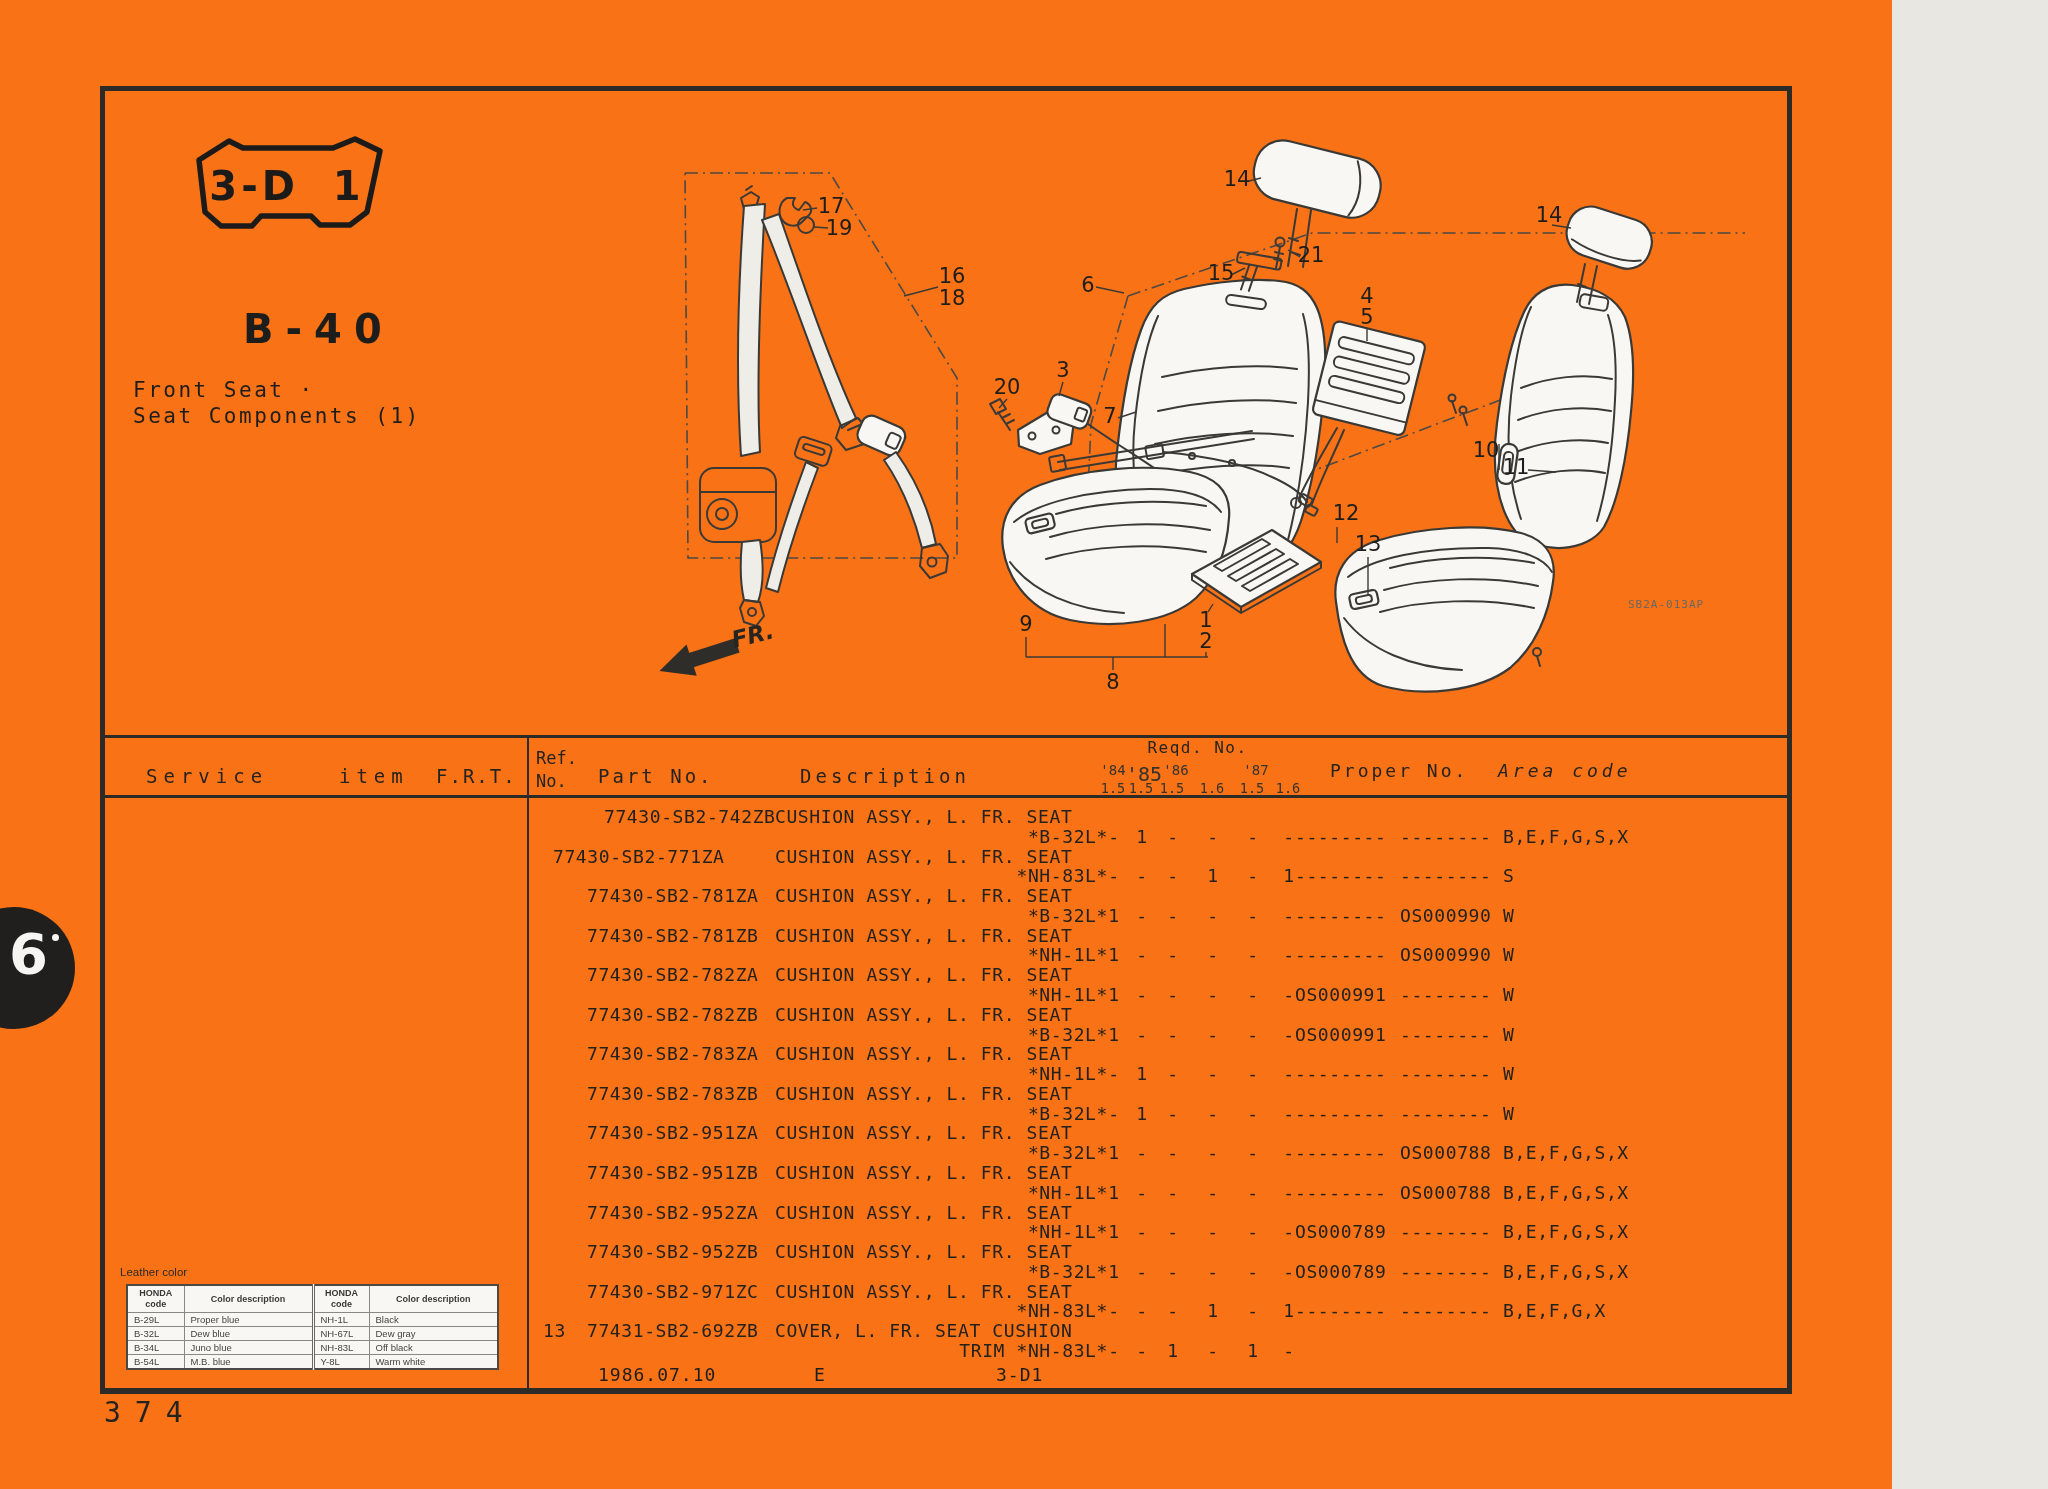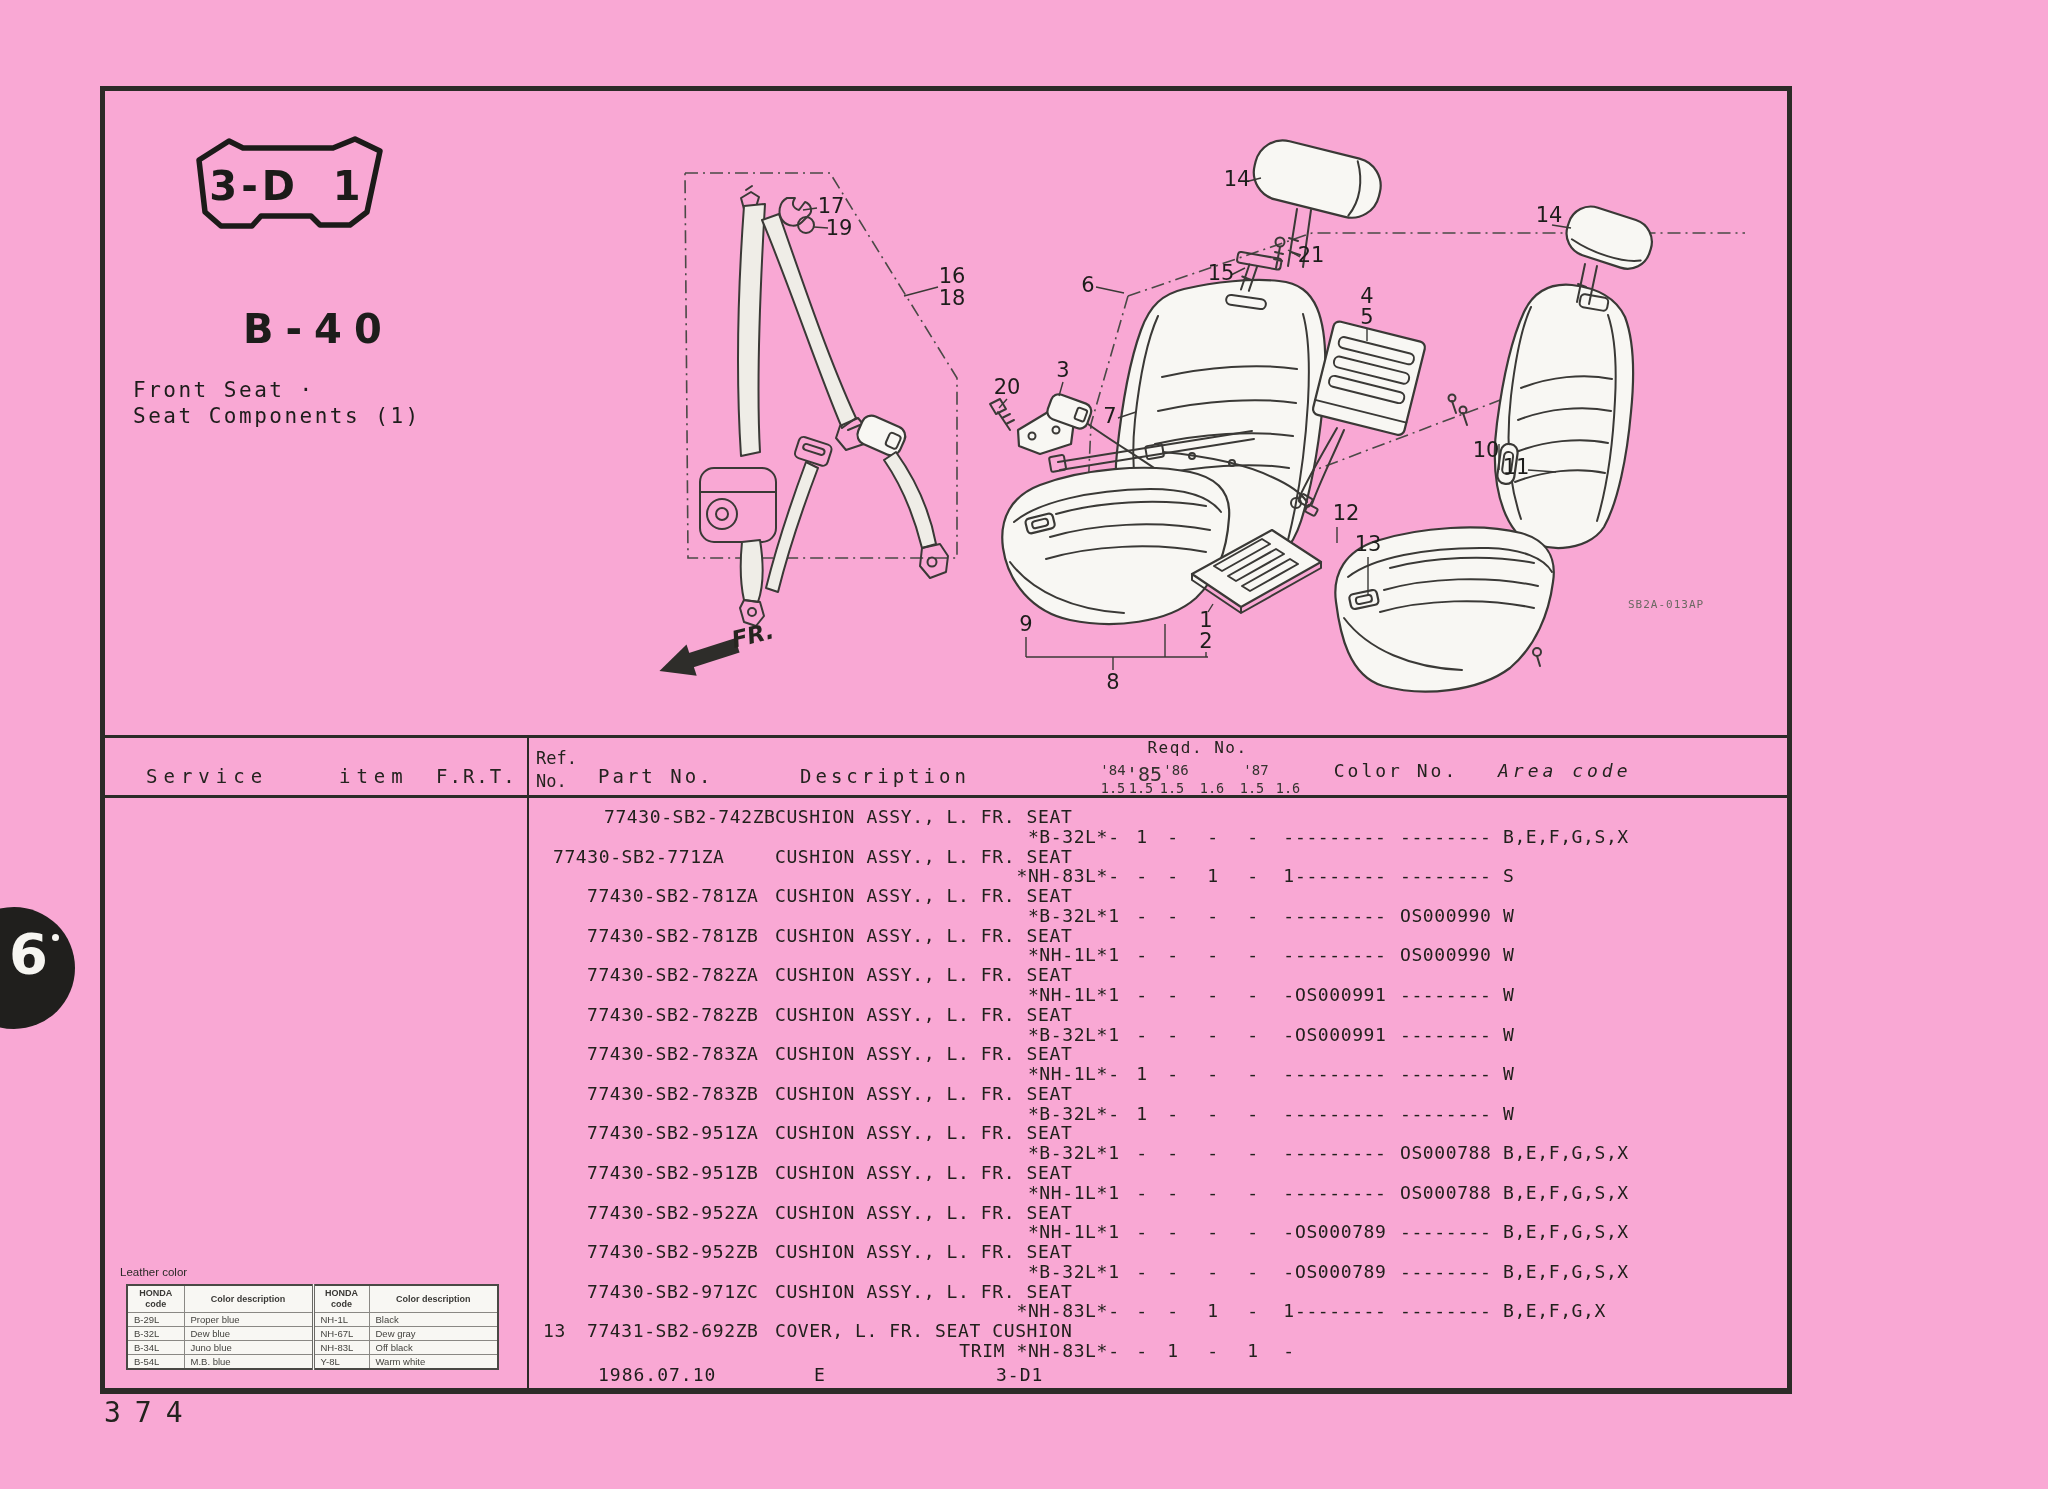--- a/index.html
+++ b/index.html
@@ -1,16 +1,16 @@
 <!DOCTYPE html>
 <html><head>
 <meta charset="utf-8">
 <style>
   html,body{margin:0;padding:0;background:#e9e7e2;}
-  .page{position:relative;width:2048px;height:1489px;background:#f9a8d4;
+  .page{position:relative;width:1892px;height:1489px;background:#f97316;
         font-family:"DejaVu Sans Mono",monospace;color:#1d1d1b;overflow:hidden;}
   .abs{position:absolute;}
   .bar{position:absolute;background:#2c2b28;}
   
   
   svg text{font-family:"DejaVu Sans",sans-serif;}
   .art{fill:none;stroke:#3a3936;stroke-width:2;stroke-linecap:round;stroke-linejoin:round;}
   .body{fill:#f8f7f3;stroke:#3a3936;stroke-width:2.2;stroke-linejoin:round;}
   .belt{fill:#efede7;stroke:#3a3936;stroke-width:2;stroke-linejoin:round;}
   .dashdot{fill:none;stroke:#4a4946;stroke-width:1.6;stroke-dasharray:13 5 2 5;}
@@ -260,21 +260,21 @@
       <span style="position:absolute;left:1241px;top:762px;width:30px;text-align:center;font-size:14px;color:#34332f;">'87</span>
     </div>
   <div id="reqd-engines">
       <span style="position:absolute;left:1100px;top:780px;width:26px;text-align:center;font-size:13.5px;color:#34332f;">1.5</span>
       <span style="position:absolute;left:1128px;top:780px;width:26px;text-align:center;font-size:13.5px;color:#34332f;">1.5</span>
       <span style="position:absolute;left:1159px;top:780px;width:26px;text-align:center;font-size:13.5px;color:#34332f;">1.5</span>
       <span style="position:absolute;left:1199px;top:780px;width:26px;text-align:center;font-size:13.5px;color:#34332f;">1.6</span>
       <span style="position:absolute;left:1239px;top:780px;width:26px;text-align:center;font-size:13.5px;color:#34332f;">1.5</span>
       <span style="position:absolute;left:1275px;top:780px;width:26px;text-align:center;font-size:13.5px;color:#34332f;">1.6</span>
     </div>
-  <div class="hdr" style="left:1330px;top:760px;width:132px;text-align:center;font-size:18px;letter-spacing:3px;">Color No.</div>
+  <div class="hdr" style="left:1330px;top:760px;width:132px;text-align:center;font-size:18px;letter-spacing:3px;">Proper No.</div>
   <div class="hdr" style="left:1498px;top:760px;font-size:18px;letter-spacing:4px;font-style:italic;">Area code</div>
 
   <div id="rows">
       <div class="rowline" style="top: 806px;"><span style="left:587px;margin-left:17px;">77430-SB2-742ZB</span><span style="left:775px;">CUSHION ASSY., L. FR. SEAT</span></div>
       <div class="rowline" style="top: 825.8px;"><span style="left:840px;width:268px;text-align:right;">*B-32L*</span><span style="left:1103px;width:22px;text-align:center;">-</span><span style="left:1131px;width:22px;text-align:center;">1</span><span style="left:1162px;width:22px;text-align:center;">-</span><span style="left:1202px;width:22px;text-align:center;">-</span><span style="left:1242px;width:22px;text-align:center;">-</span><span style="left:1278px;width:22px;text-align:center;">-</span><span style="left:1295px;">--------</span><span style="left:1400px;">--------</span><span style="left:1503px;">B,E,F,G,S,X</span></div>
       <div class="rowline" style="top: 845.55px;"><span style="left:553px;">77430-SB2-771ZA</span><span style="left:775px;">CUSHION ASSY., L. FR. SEAT</span></div>
       <div class="rowline" style="top: 865.35px;"><span style="left:840px;width:268px;text-align:right;">*NH-83L*</span><span style="left:1103px;width:22px;text-align:center;">-</span><span style="left:1131px;width:22px;text-align:center;">-</span><span style="left:1162px;width:22px;text-align:center;">-</span><span style="left:1202px;width:22px;text-align:center;">1</span><span style="left:1242px;width:22px;text-align:center;">-</span><span style="left:1278px;width:22px;text-align:center;">1</span><span style="left:1295px;">--------</span><span style="left:1400px;">--------</span><span style="left:1503px;">S</span></div>
       <div class="rowline" style="top: 885.1px;"><span style="left:587px;">77430-SB2-781ZA</span><span style="left:775px;">CUSHION ASSY., L. FR. SEAT</span></div>
       <div class="rowline" style="top: 904.9px;"><span style="left:840px;width:268px;text-align:right;">*B-32L*</span><span style="left:1103px;width:22px;text-align:center;">1</span><span style="left:1131px;width:22px;text-align:center;">-</span><span style="left:1162px;width:22px;text-align:center;">-</span><span style="left:1202px;width:22px;text-align:center;">-</span><span style="left:1242px;width:22px;text-align:center;">-</span><span style="left:1278px;width:22px;text-align:center;">-</span><span style="left:1295px;">--------</span><span style="left:1400px;">OS000990</span><span style="left:1503px;">W</span></div>
       <div class="rowline" style="top: 924.65px;"><span style="left:587px;">77430-SB2-781ZB</span><span style="left:775px;">CUSHION ASSY., L. FR. SEAT</span></div>

